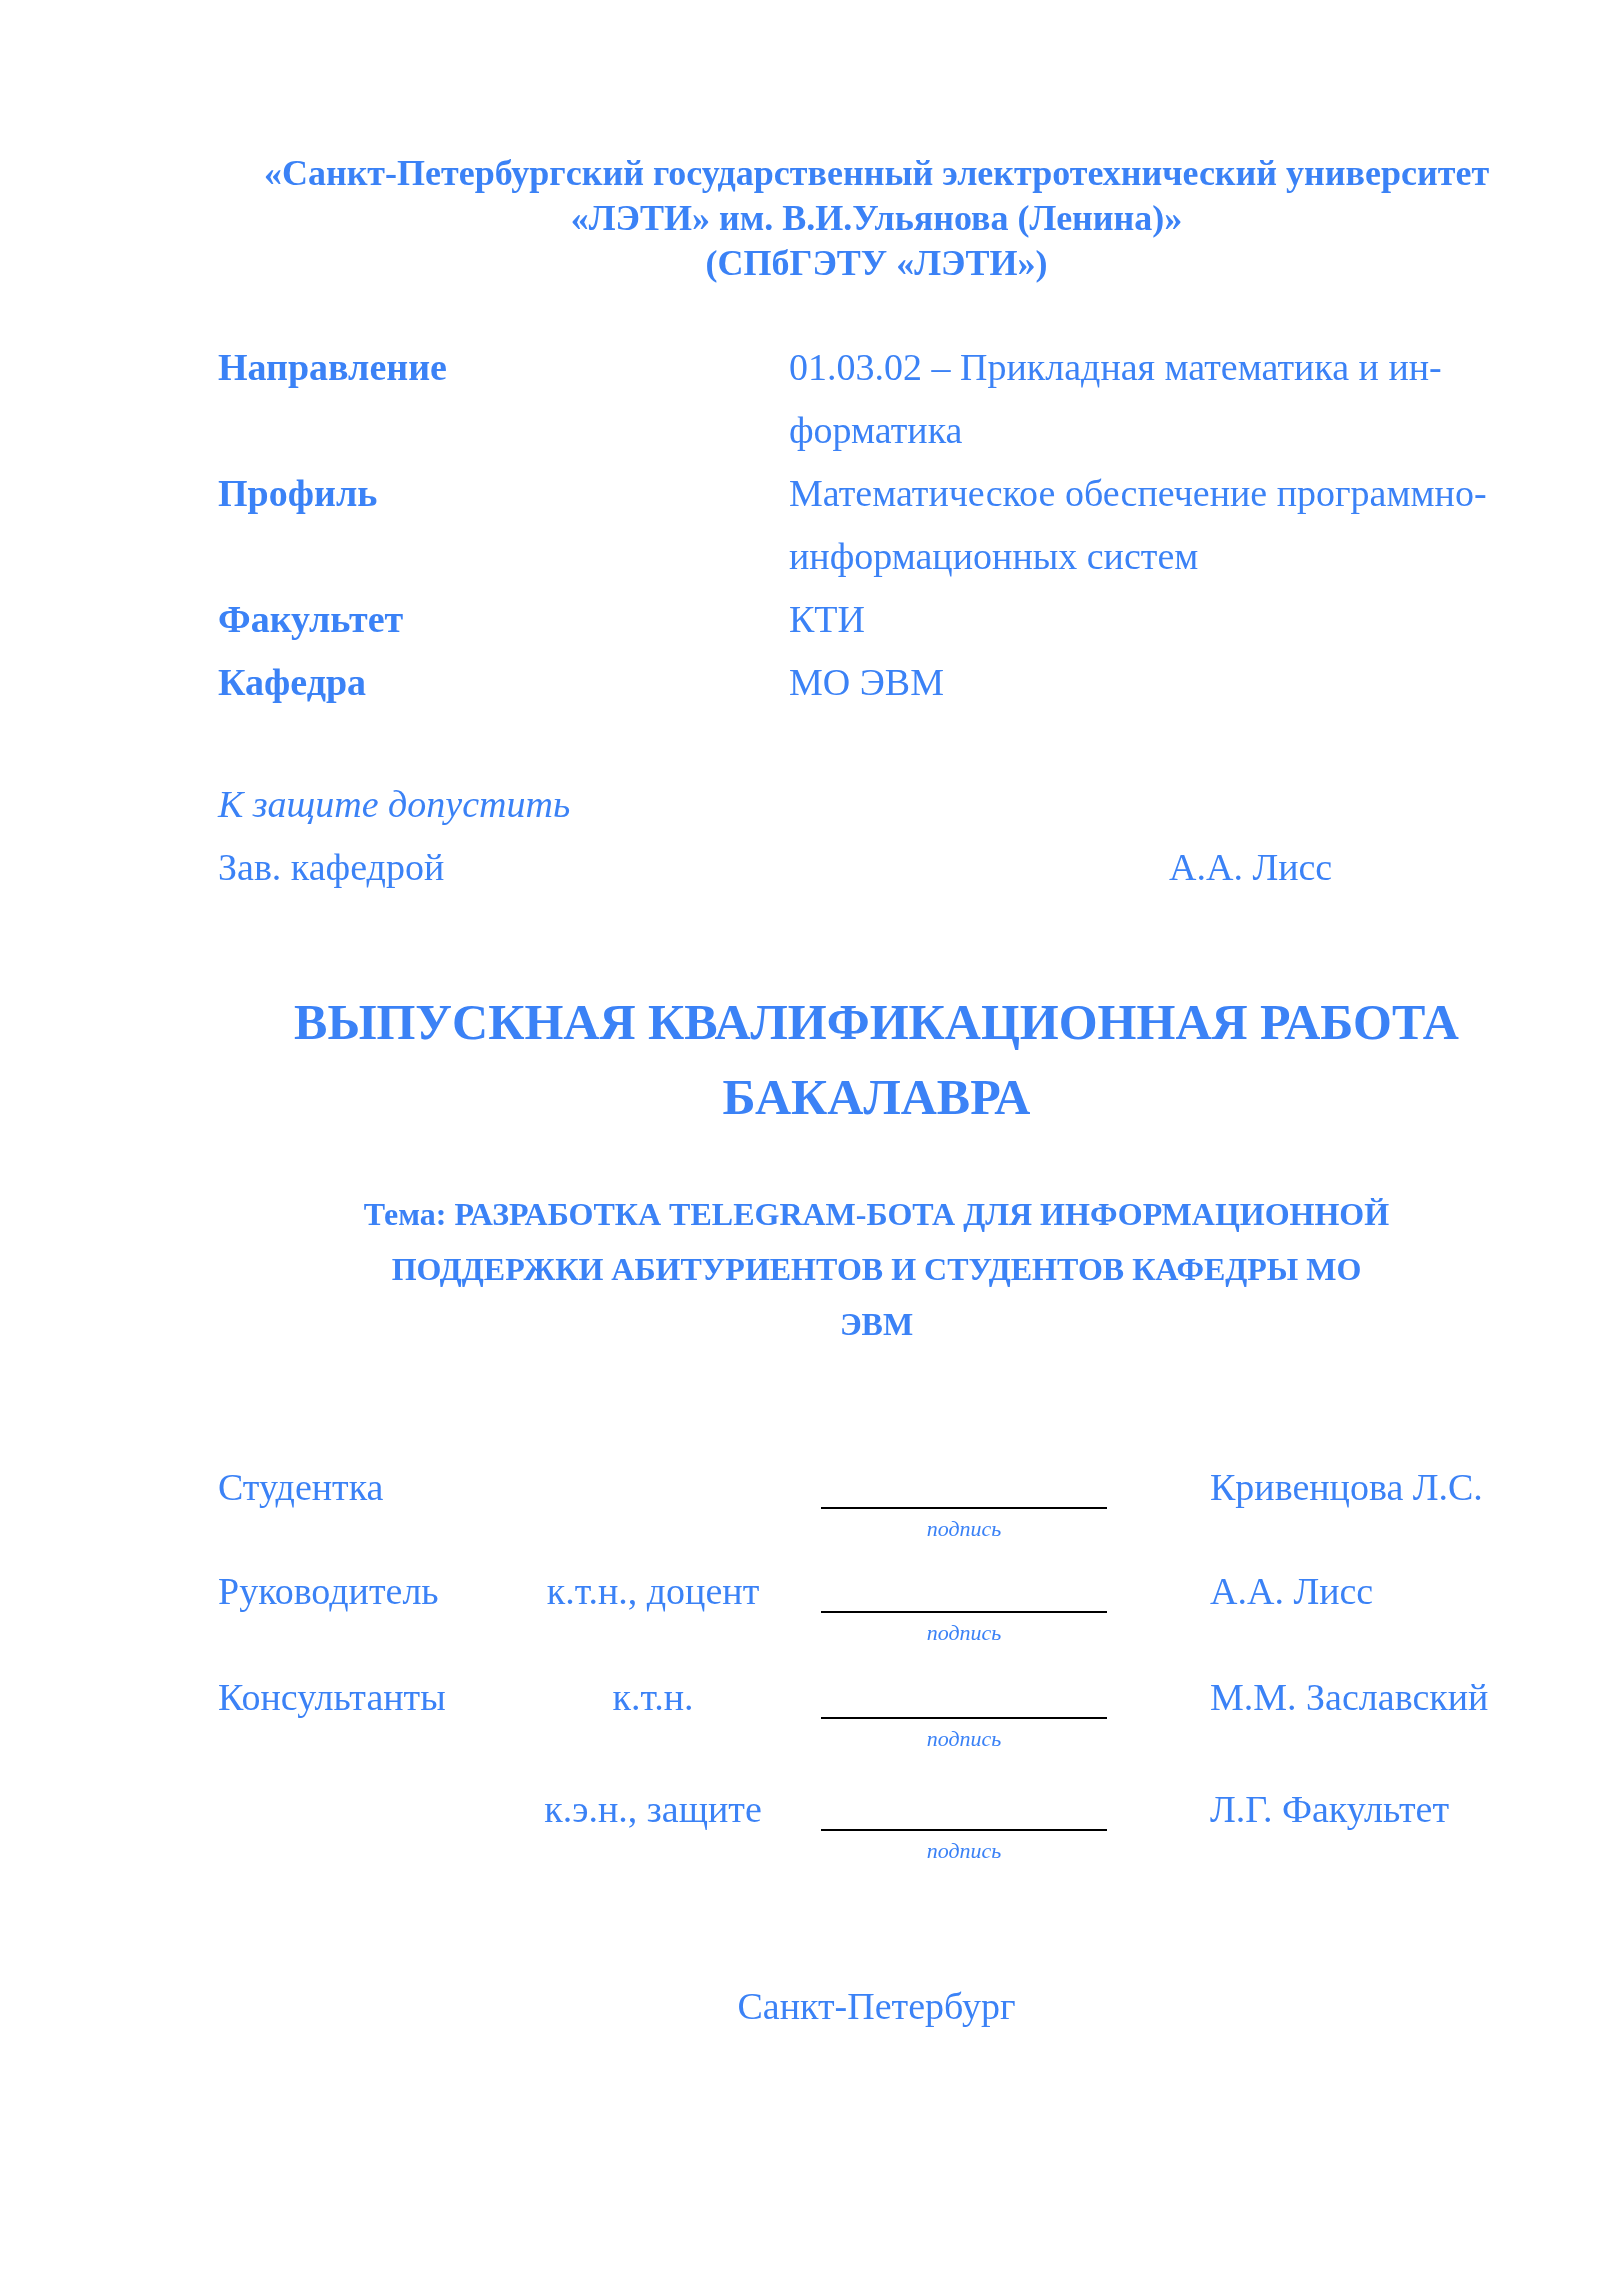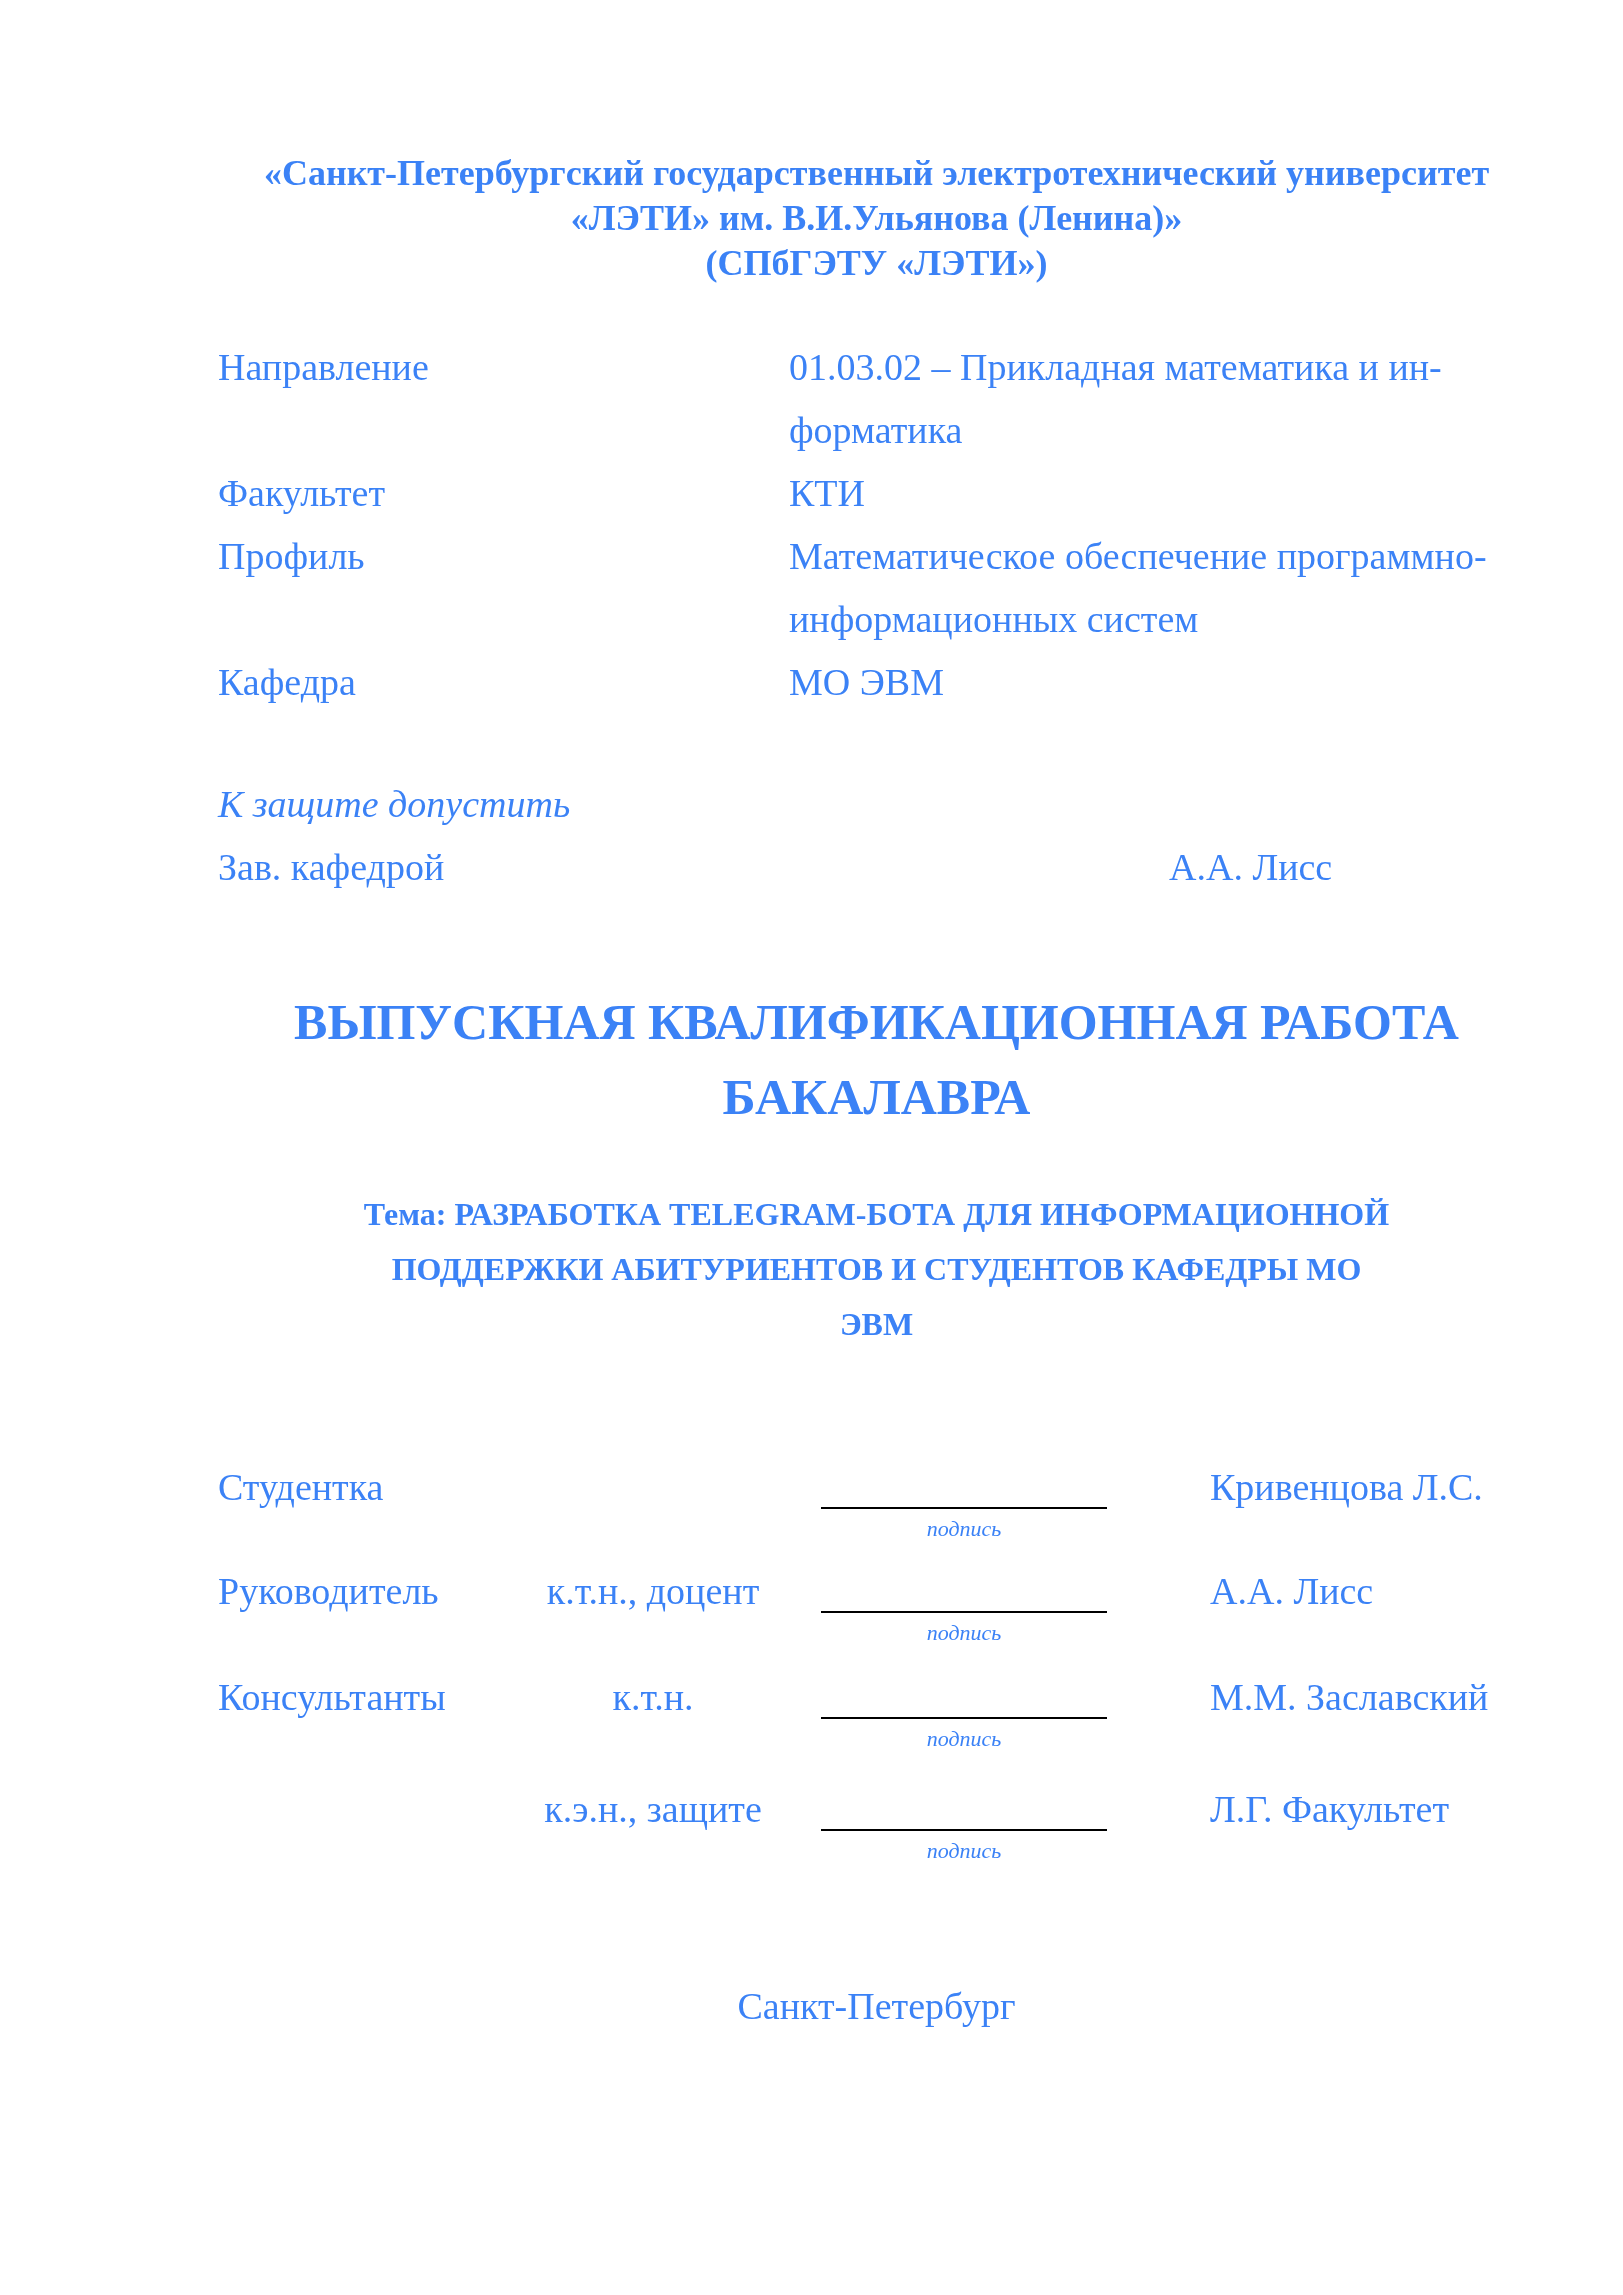--- a/index.html
+++ b/index.html
@@ -35,21 +35,21 @@
     left: 218px;
     width: 1317px;
     font-size: 38px;
     line-height: 63px;
   }
   .field-row { position: relative; }
   .field-row .flabel {
     position: absolute;
     left: 0;
     top: 0;
-    font-weight: normal;
+    font-weight: bold;
     white-space: nowrap;
   }
   .field-row .fvalue {
     display: block;
     margin-left: 571px;
     white-space: pre-line;
   }
   
   .approval {
     position: absolute;
@@ -145,27 +145,27 @@
 «ЛЭТИ» им. В.И.Ульянова (Ленина)»
 (СПбГЭТУ «ЛЭТИ»)</div>
 
   <div class="fields">
     <div class="field-row">
       <span class="flabel">Направление</span>
       <span class="fvalue">01.03.02 – Прикладная математика и ин-
 форматика</span>
     </div>
     <div class="field-row">
-      <span class="flabel">Факультет</span>
-      <span class="fvalue">КТИ</span>
-    </div>
-    <div class="field-row">
       <span class="flabel">Профиль</span>
       <span class="fvalue">Математическое обеспечение программно-
 информационных систем</span>
+    </div>
+    <div class="field-row">
+      <span class="flabel">Факультет</span>
+      <span class="fvalue">КТИ</span>
     </div>
     <div class="field-row">
       <span class="flabel">Кафедра</span>
       <span class="fvalue">МО ЭВМ</span>
     </div>
   </div>
 
   <div class="approval">
     <div class="permit">К защите допустить</div>
     <div class="zav-row">

